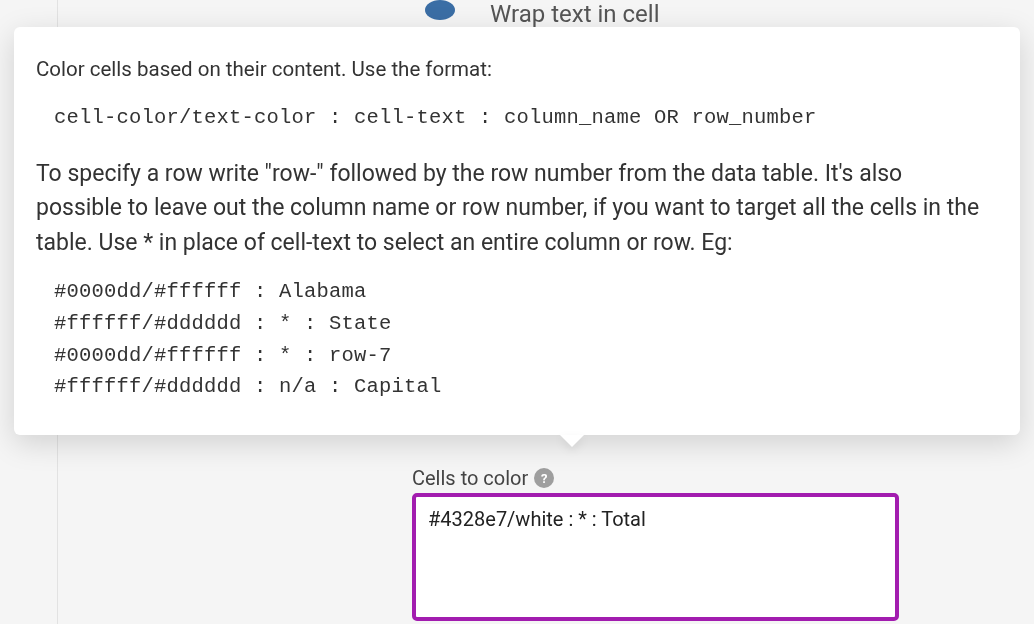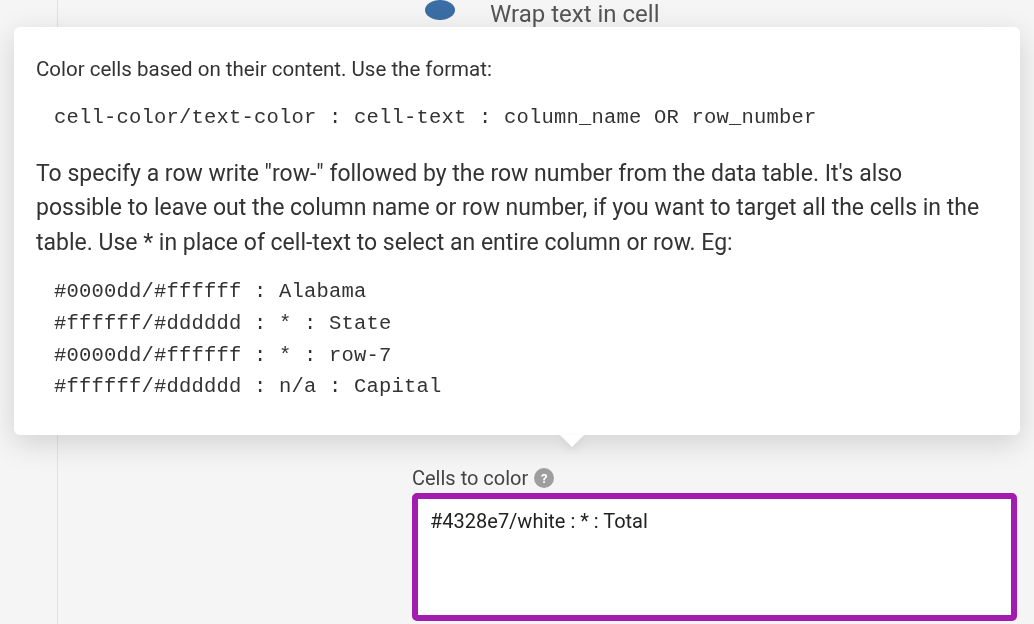--- a/index.html
+++ b/index.html
@@ -119,23 +119,23 @@
       font-weight: bold;
       display: inline-flex;
       align-items: center;
       justify-content: center;
       cursor: pointer;
     }
     .textarea-field {
       position: absolute;
       top: 493px;
       left: 412px;
-      width: 605px;
+      width: 487px;
       height: 128px;
-      border: 6px solid #a21caf;
+      border: 4px solid #a21caf;
       border-radius: 5px;
       background: #fff;
       font-family: -apple-system, BlinkMacSystemFont, "Segoe UI", Roboto, Helvetica, Arial, sans-serif;
       font-size: 20px;
       color: #222;
       padding: 10px 12px;
       resize: none;
       outline: none;
     }
   </style>

